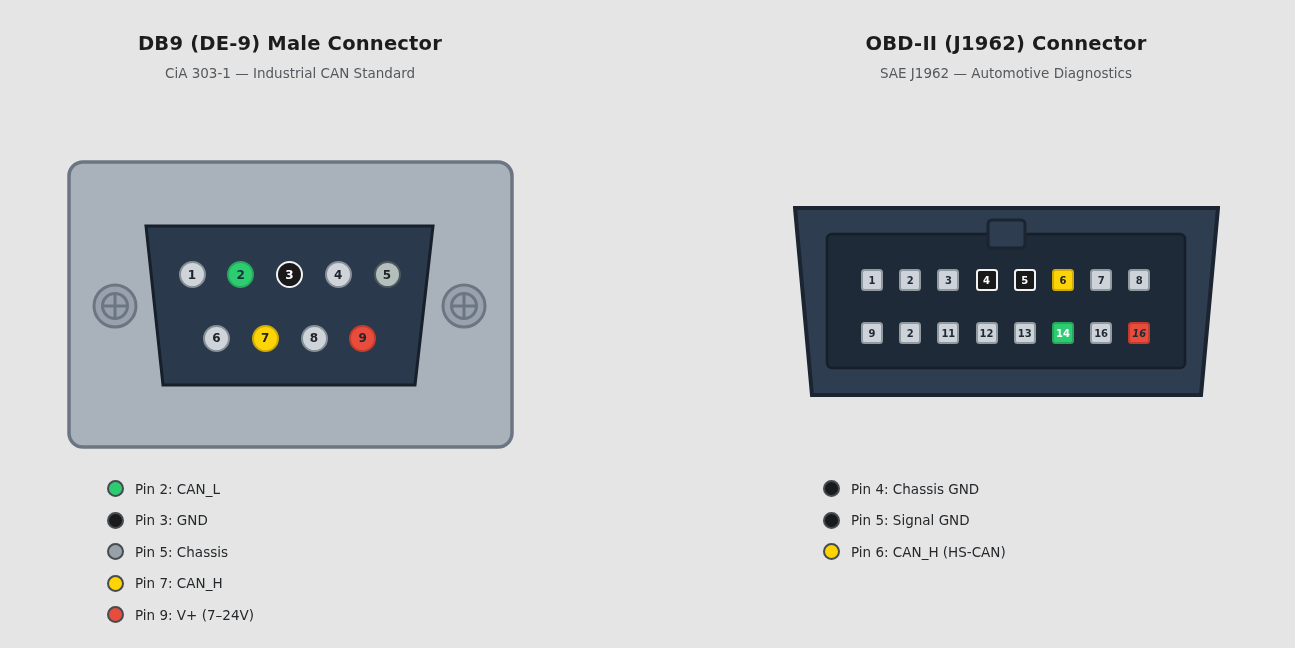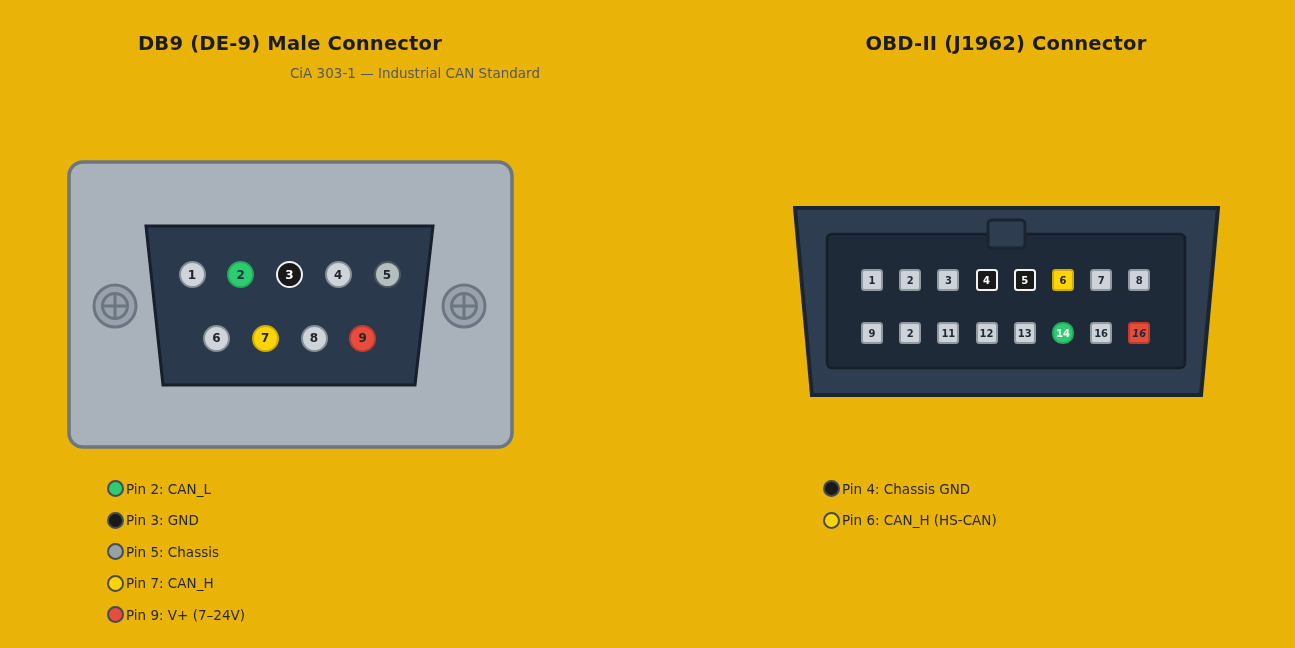--- a/index.html
+++ b/index.html
@@ -1,40 +1,39 @@
 <!DOCTYPE html>
 <html><head>
 <meta charset="utf-8">
 <style>
   html, body { margin: 0; padding: 0; background: #ffffff; }
   .canvas {
     position: relative;
     width: 1295px;
     height: 648px;
-    background: #eab308;
+    background: #e5e5e5;
     font-family: "DejaVu Sans", sans-serif;
     overflow: hidden;
   }
 
   
   .col-header { position: absolute; top: 32px; width: 500px; text-align: center; }
   .col-header.left  { left: 40px;  }
   .col-header.right { left: 756px; }
   .col-title {
     margin: 0;
     font-size: 19.5px;
     font-weight: bold;
     color: #1c1c1c;
     letter-spacing: 0.2px;
   }
   .col-subtitle {
     margin: 10px 0 0 0;
     font-size: 13.5px;
     color: #54595e;
-    text-align: right;
   }
 
   
   .db9-wrap { position: absolute; left: 67px; top: 160px; width: 447px; height: 289px; }
   .db9-wrap svg { position: absolute; left: 0; top: 0; }
   .db9-row { position: absolute; display: flex; gap: 21.75px; }
   .db9-row.top    { left: 111.5px; top: 101px; }
   .db9-row.bottom { left: 136px;   top: 164.5px; }
 
   .pin {
@@ -49,35 +48,35 @@
   .pin.square { width: 22px; height: 22px; border-radius: 3.5px; border: 2px solid; font-size: 10px; }
 
   .pin[data-color="gray"]   { background: #ced4da; border-color: #878f96; color: #212529; }
   .pin[data-color="green"]  { background: #2ecc71; border-color: #26a95d; color: #17313c; }
   .pin[data-color="black"]  { background: #191919; border-color: #f2f2f2; color: #ffffff; }
   .pin[data-color="shield"] { background: #b2bfbc; border-color: #4e585c; color: #212529; }
   .pin[data-color="yellow"] { background: #fdd405; border-color: #cfac06; color: #212529; }
   .pin[data-color="red"]    { background: #e74c3c; border-color: #c03d2e; color: #25262b; }
 
   .pin.square[data-color="gray"]  { background: #cdd3d9; border-color: #9199a1; color: #1e2a37; }
-  .pin.square[data-color="green"] { color: #ffffff; border-radius: 10px; }
+  .pin.square[data-color="green"] { color: #ffffff; }
   .pin.square[data-color="red"]   { color: #222b33; font-style: italic; }
 
   
   .obd-wrap { position: absolute; left: 793px; top: 206px; width: 427px; height: 192px; }
   .obd-wrap svg { position: absolute; left: 0; top: 0; }
   .obd-row { position: absolute; display: flex; gap: 16.2px; }
   .obd-row.top    { left: 68px; top: 63px; }
   .obd-row.bottom { left: 68px; top: 116px; }
 
   
   .legend { position: absolute; top: 473px; display: flex; flex-direction: column; }
   .legend.left  { left: 107px; }
   .legend.right { left: 823px; }
-  .legend-row { height: 31.5px; display: flex; align-items: center; gap: 2px; }
+  .legend-row { height: 31.5px; display: flex; align-items: center; gap: 11px; }
   .legend-dot {
     box-sizing: border-box;
     width: 17px; height: 17px;
     border-radius: 50%;
     border: 2px solid #454b51;
     flex: 0 0 auto;
   }
   .legend-dot[data-color="green"]  { background: #2ecc71; }
   .legend-dot[data-color="black"]  { background: #1a1a1a; }
   .legend-dot[data-color="gray"]   { background: #97a2a8; }
@@ -90,20 +89,21 @@
 
 <div class="canvas">
 
   <div class="col-header left">
     <h1 class="col-title">DB9 (DE-9) Male Connector</h1>
     <p class="col-subtitle">CiA 303-1 — Industrial CAN Standard</p>
   </div>
 
   <div class="col-header right">
     <h1 class="col-title">OBD-II (J1962) Connector</h1>
+    <p class="col-subtitle">SAE J1962 — Automotive Diagnostics</p>
   </div>
 
   <div class="db9-wrap">
     <svg width="447" height="289" viewBox="0 0 447 289">
       <rect x="2" y="2" width="443" height="285" rx="14" fill="#a9b2bb" stroke="#6b7682" stroke-width="3.5"></rect>
       <g stroke="#6b7682" stroke-width="3">
         <circle cx="48" cy="146" r="21" fill="#99a2ac"></circle>
         <circle cx="48" cy="146" r="12.5" fill="none"></circle>
         <line x1="35.5" y1="146" x2="60.5" y2="146"></line>
         <line x1="48" y1="133.5" x2="48" y2="158.5"></line>
@@ -183,18 +183,22 @@
       <span class="legend-label">Pin 9: V+ (7–24V)</span>
     </div>
   </div>
 
   <div class="legend right">
     <div class="legend-row">
       <span class="legend-dot" data-color="black"></span>
       <span class="legend-label">Pin 4: Chassis GND</span>
     </div>
     <div class="legend-row">
+      <span class="legend-dot" data-color="black"></span>
+      <span class="legend-label">Pin 5: Signal GND</span>
+    </div>
+    <div class="legend-row">
       <span class="legend-dot" data-color="yellow"></span>
       <span class="legend-label">Pin 6: CAN_H (HS-CAN)</span>
     </div>
   </div>
 
 </div>
 
 </body></html>

